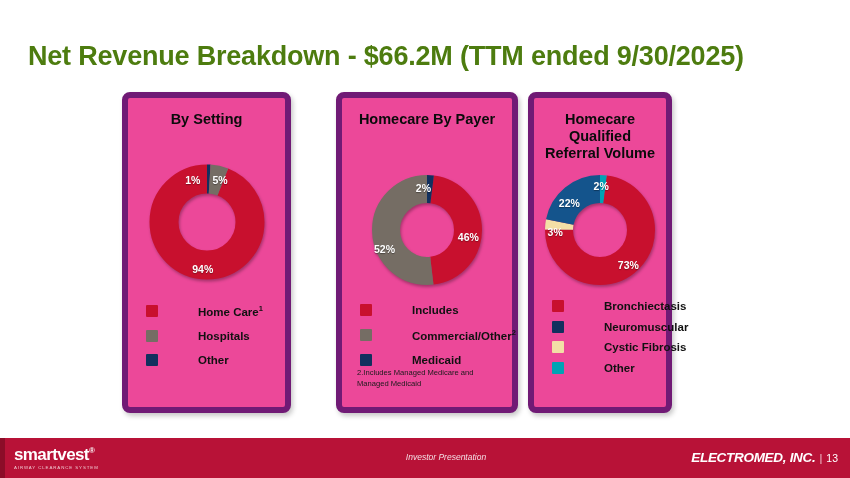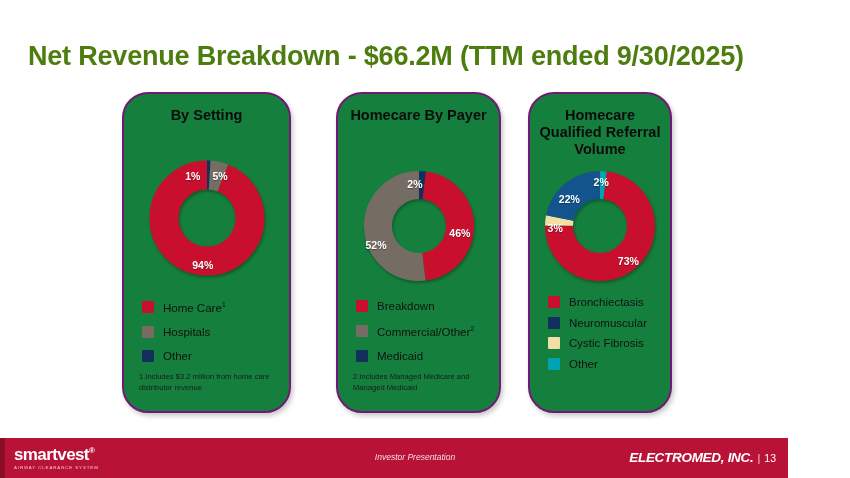--- a/index.html
+++ b/index.html
@@ -33,28 +33,28 @@
     position: absolute;
     left: 0;
     top: 92px;
     width: 850px;
     height: 325px;
   }
   .panel {
     position: absolute;
     top: 0;
     height: 321px;
-    background: #15803d;
-    border: 2px solid #701a75;
-    border-radius: 26px;
+    background: #ec4899;
+    border: 6px solid #701a75;
+    border-radius: 8px;
     box-shadow: 2px 3px 5px rgba(0,0,0,0.22);
     box-sizing: border-box;
   }
   .panel-1 { left: 122px; width: 169px; }
-  .panel-2 { left: 336px; width: 165px; }
+  .panel-2 { left: 336px; width: 182px; }
   .panel-3 { left: 528px; width: 144px; }
 
   .panel-title {
     position: absolute;
     left: 6px;
     right: 6px;
     top: 13px;
     text-align: center;
     font-size: 14.5px;
     font-weight: bold;
@@ -106,43 +106,44 @@
   .legend.l3 .legend-row { margin-bottom: 8.5px; }
   .swatch {
     width: 12px;
     height: 12px;
     flex: 0 0 12px;
     margin-right: 9px;
     border-radius: 1px;
   }
   .legend-label {
     font-size: 11.5px;
-    font-weight: normal;
+    font-weight: bold;
     color: #111111;
     white-space: nowrap;
+    margin-left: 31px;
   }
   .legend-label sup { font-size: 7.5px; }
 
   
   .footnote {
     position: absolute;
     left: 15px;
     right: 11px;
     bottom: 18px;
     font-size: 7.6px;
     line-height: 1.45;
     color: #1a1a1a;
   }
 
   
   .footer-bar {
     position: absolute;
     left: 0;
     bottom: 0;
-    width: 788px;
+    width: 850px;
     height: 40px;
     background: #b81237;
   }
   .footer-bar .accent {
     position: absolute;
     left: 0;
     top: 0;
     width: 5px;
     height: 40px;
     background: #8c0d28;
@@ -234,21 +235,20 @@
       <div class="legend-row">
         <span class="swatch" style="background:#756D64;"></span>
         <span class="legend-label">Hospitals</span>
       </div>
       <div class="legend-row">
         <span class="swatch" style="background:#12305E;"></span>
         <span class="legend-label">Other</span>
       </div>
     </div>
 
-    <div class="footnote">1.Includes $3.2 million from home care distributor revenue</div>
   </div>
 
   <div class="panel panel-2">
     <div class="panel-title">Homecare By Payer</div>
 
     <div class="donut-wrap d2">
       <div class="donut" style="width:118px;height:118px;">
         <svg width="118" height="118" viewBox="0 0 118 118">
 
           <circle cx="59" cy="59" r="41" fill="none" stroke="#C8102E" stroke-width="28" stroke-dasharray="118.5 139.1" stroke-dashoffset="-5.2" transform="rotate(-90 59 59)"></circle>
@@ -259,21 +259,21 @@
         </svg>
         <div class="slice-label" style="left:47%;top:14%;">2%</div>
         <div class="slice-label" style="left:85%;top:56%;">46%</div>
         <div class="slice-label" style="left:14%;top:66%;">52%</div>
       </div>
     </div>
 
     <div class="legend l2">
       <div class="legend-row">
         <span class="swatch" style="background:#C8102E;"></span>
-        <span class="legend-label">Breakdown</span>
+        <span class="legend-label">Includes</span>
       </div>
       <div class="legend-row">
         <span class="swatch" style="background:#756D64;"></span>
         <span class="legend-label"><span>Commercial/Other</span><sup>2</sup></span>
       </div>
       <div class="legend-row">
         <span class="swatch" style="background:#12305E;"></span>
         <span class="legend-label">Medicaid</span>
       </div>
     </div>

